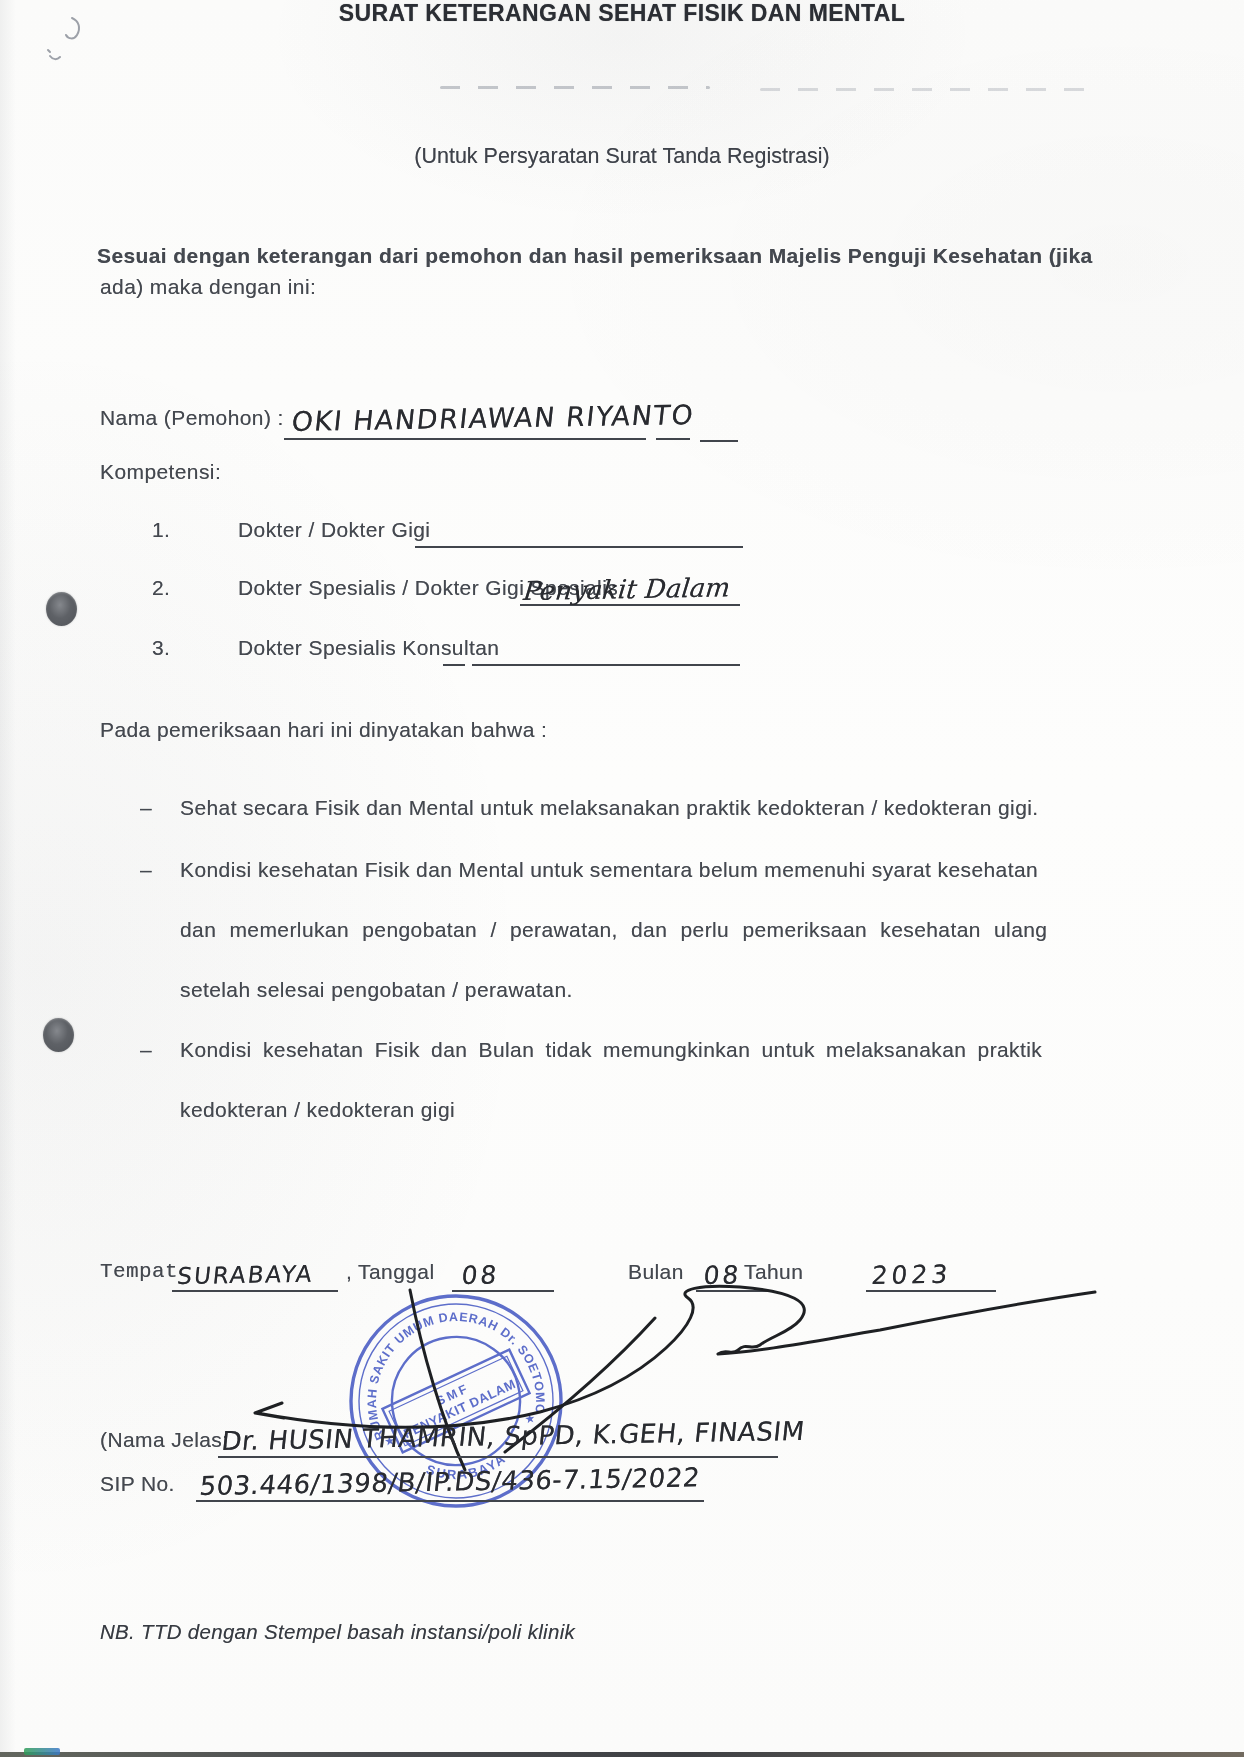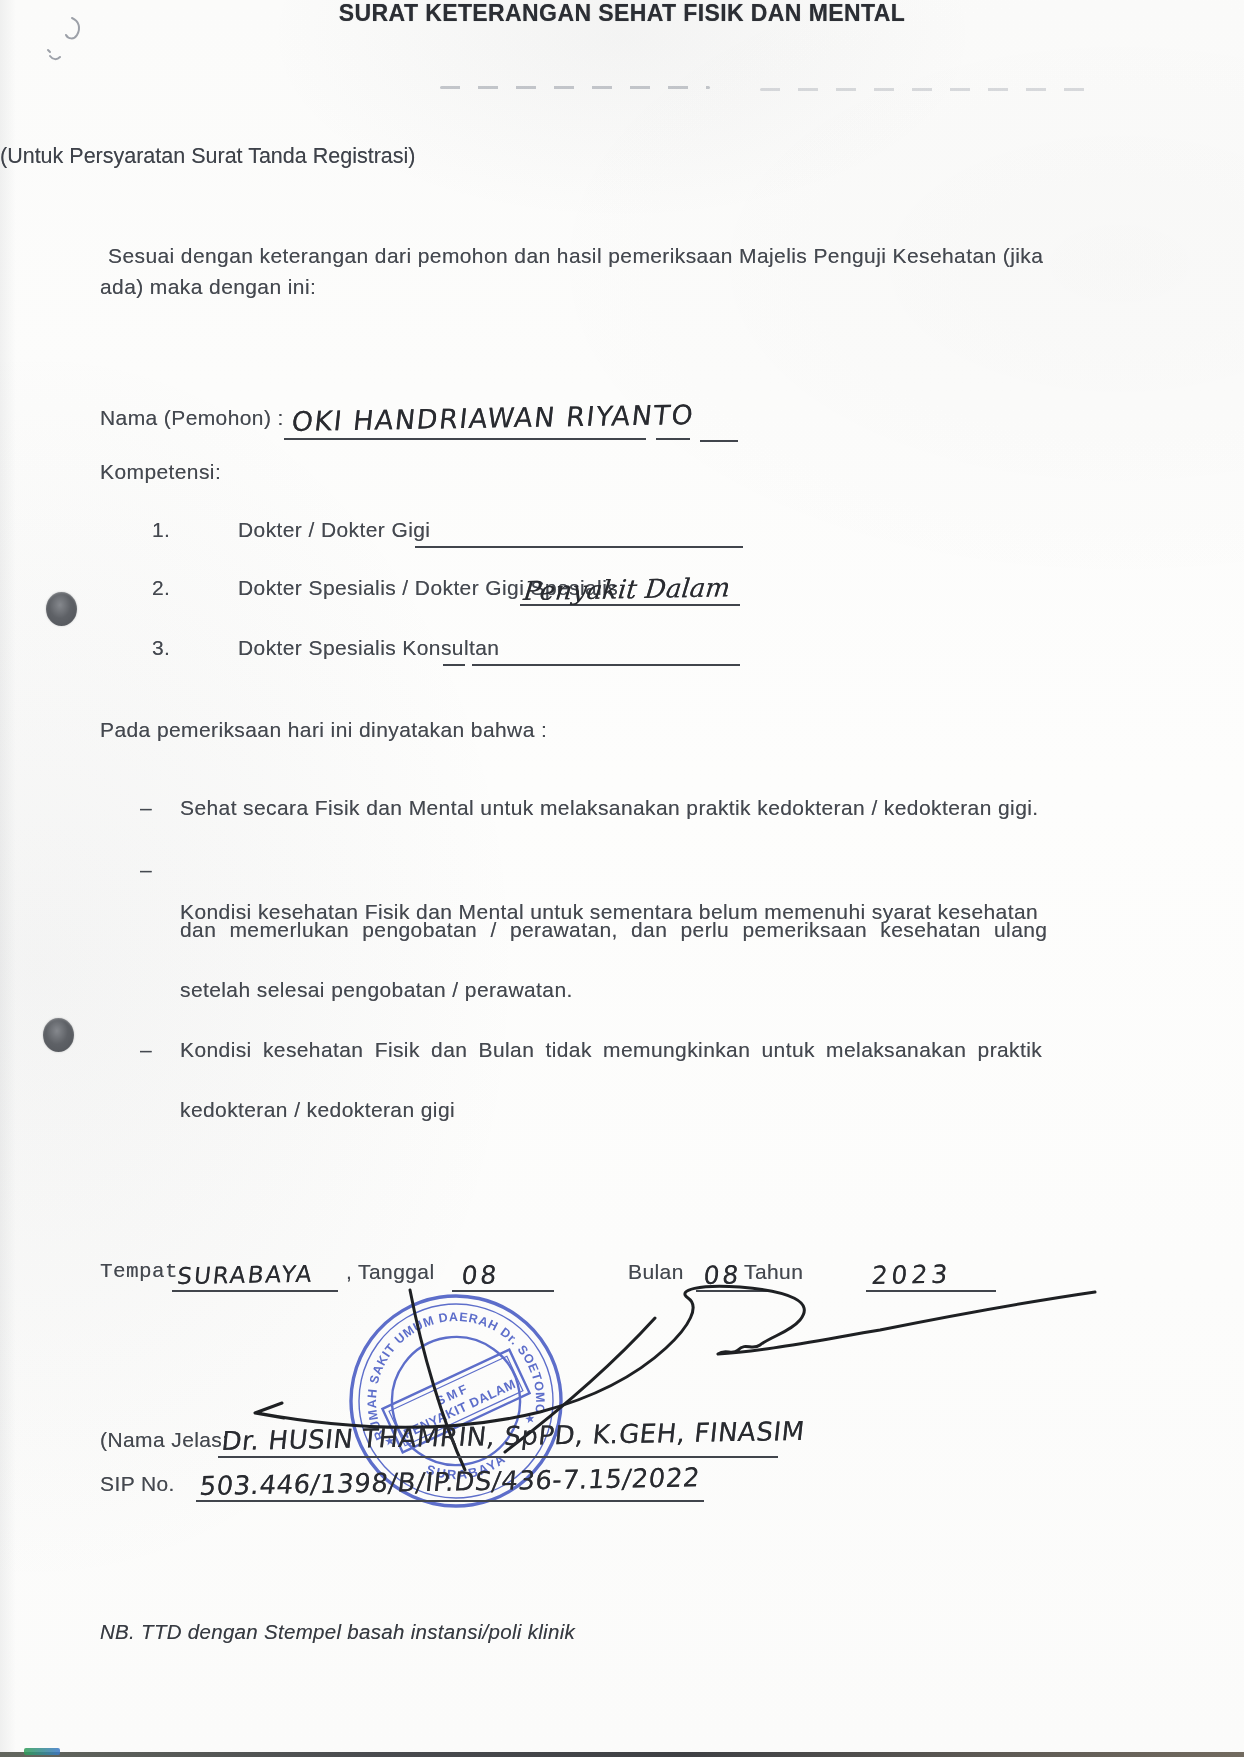--- a/index.html
+++ b/index.html
@@ -14,21 +14,21 @@
       radial-gradient(700px 900px at 3% 55%, rgba(70,75,85,0.05), transparent 70%),
       radial-gradient(500px 260px at 50% 2%, rgba(70,75,85,0.045), transparent 72%),
       radial-gradient(900px 500px at 90% 15%, rgba(0,0,0,0.015), transparent 70%),
       linear-gradient(90deg, rgba(95,100,108,0.08), transparent 16px);
   }
   .printed{position:absolute;white-space:nowrap;font-size:21px;letter-spacing:0.4px;
     color:#44484f;text-shadow:0 0 0.6px rgba(64,68,76,0.55);}
   .title{position:absolute;left:0;top:92;width:1244px;text-align:center;
     font-size:23px;font-weight:700;letter-spacing:0.4px;color:#2b2e34;
     text-shadow:0 0 0.7px rgba(38,41,47,0.6);}
-  .subtitle{position:absolute;left:0;top:144px;width:1244px;
+  .subtitle{position:absolute;left:0;top:144px;width:1244px;text-align:center;
     font-size:21.5px;color:#3e424a;text-shadow:0 0 0.6px rgba(62,66,74,0.5);}
   .blank{position:absolute;display:inline-block;border-bottom:2.2px solid #41454c;}
   .hand{position:absolute;font-family:"DejaVu Sans",sans-serif;color:#292b30;
     white-space:nowrap;transform:skewX(-7deg) rotate(-1deg);transform-origin:left bottom;
     text-shadow:0 0 0.5px rgba(35,37,42,0.7);}
   .hand-serif{font-family:"DejaVu Serif",serif;font-style:italic;}
   .bullet{position:absolute;left:140px;}
   .stmt-text{position:absolute;left:180px;}
   .num{position:absolute;left:152px;}
   .item-label{position:absolute;left:190px;margin-left:48px;}
@@ -64,21 +64,21 @@
   <svg class="pen-marks" style="position:absolute;left:30px;top:8px;" width="120" height="80">
     <path d="M 42 10 c 7 3 9 10 5 17 c -3 5 -9 4 -11 0"></path>
     <path d="M 20 48 c 3 4 7 4 10 1 M 18 42 l 2 2"></path>
   </svg>
   <div class="hole" style="left:46px;top:592px;"></div>
   <div class="hole" style="left:43px;top:1018px;"></div>
 
   <div class="title">SURAT KETERANGAN SEHAT FISIK DAN MENTAL</div>
   <div class="subtitle">(Untuk Persyaratan Surat Tanda Registrasi)</div>
 
-  <div class="printed" style="left:108px;top:244px;">Sesuai dengan keterangan dari pemohon dan hasil pemeriksaan Majelis Penguji Kesehatan (jika</div>
+  <div class="printed" style="left:97px;top:244px;font-weight:bold;">Sesuai dengan keterangan dari pemohon dan hasil pemeriksaan Majelis Penguji Kesehatan (jika</div>
   <div class="printed" style="left:100px;top:275px;">ada) maka dengan ini:</div>
 
   <div class="printed" style="left:100px;top:406px;">Nama (Pemohon) :</div>
   <span class="blank" style="left:284px;top:402px;width:362px;height:36px;">
     <span class="hand" style="left:6px;bottom:1px;font-size:27px;letter-spacing:1.5px;">OKI HANDRIAWAN RIYANTO</span>
   </span>
   <span class="blank" style="left:656px;top:402px;width:34px;height:36px;"></span>
   <span class="blank" style="left:700px;top:404px;width:38px;height:36px;"></span>
 
   <div class="printed" style="left:100px;top:460px;">Kompetensi:</div>
@@ -101,21 +101,21 @@
     <span class="blank" style="left:443px;top:628px;width:22px;height:36px;"></span>
     <span class="blank" style="left:472px;top:628px;width:268px;height:36px;"></span>
   </div>
 
   <div class="printed" style="left:100px;top:718px;">Pada pemeriksaan hari ini dinyatakan bahwa :</div>
 
   <span class="printed bullet" style="top:796px;">–</span>
   <span class="printed stmt-text" style="top:796px;">Sehat secara Fisik dan Mental untuk melaksanakan praktik kedokteran / kedokteran gigi.</span>
 
   <span class="printed bullet" style="top:858px;">–</span>
-  <span class="printed stmt-text" style="top:900px;">Kondisi kesehatan Fisik dan Mental untuk sementara belum memenuhi syarat kesehatan</span>
+  <span class="printed stmt-text" style="top:858px;">Kondisi kesehatan Fisik dan Mental untuk sementara belum memenuhi syarat kesehatan</span>
   <span class="printed stmt-text" style="top:978px;">setelah selesai pengobatan / perawatan.</span>
   <span class="printed stmt-text ws7" style="top:918px;">dan memerlukan pengobatan / perawatan, dan perlu pemeriksaan kesehatan ulang</span>
 
   <span class="printed bullet" style="top:1038px;">–</span>
   <span class="printed stmt-text ws5" style="top:1038px;">Kondisi kesehatan Fisik dan Bulan tidak memungkinkan untuk melaksanakan praktik</span>
   <span class="printed stmt-text" style="top:1098px;">kedokteran / kedokteran gigi</span>
 
   <span class="printed" style="left:100px;top:1260px;font-family:Liberation Mono, monospace;">Tempat</span>
   <span class="blank" style="left:172px;top:1256px;width:166px;height:34px;">
     <span class="hand" style="left:4px;bottom:1px;font-size:23px;letter-spacing:2px;">SURABAYA</span>

